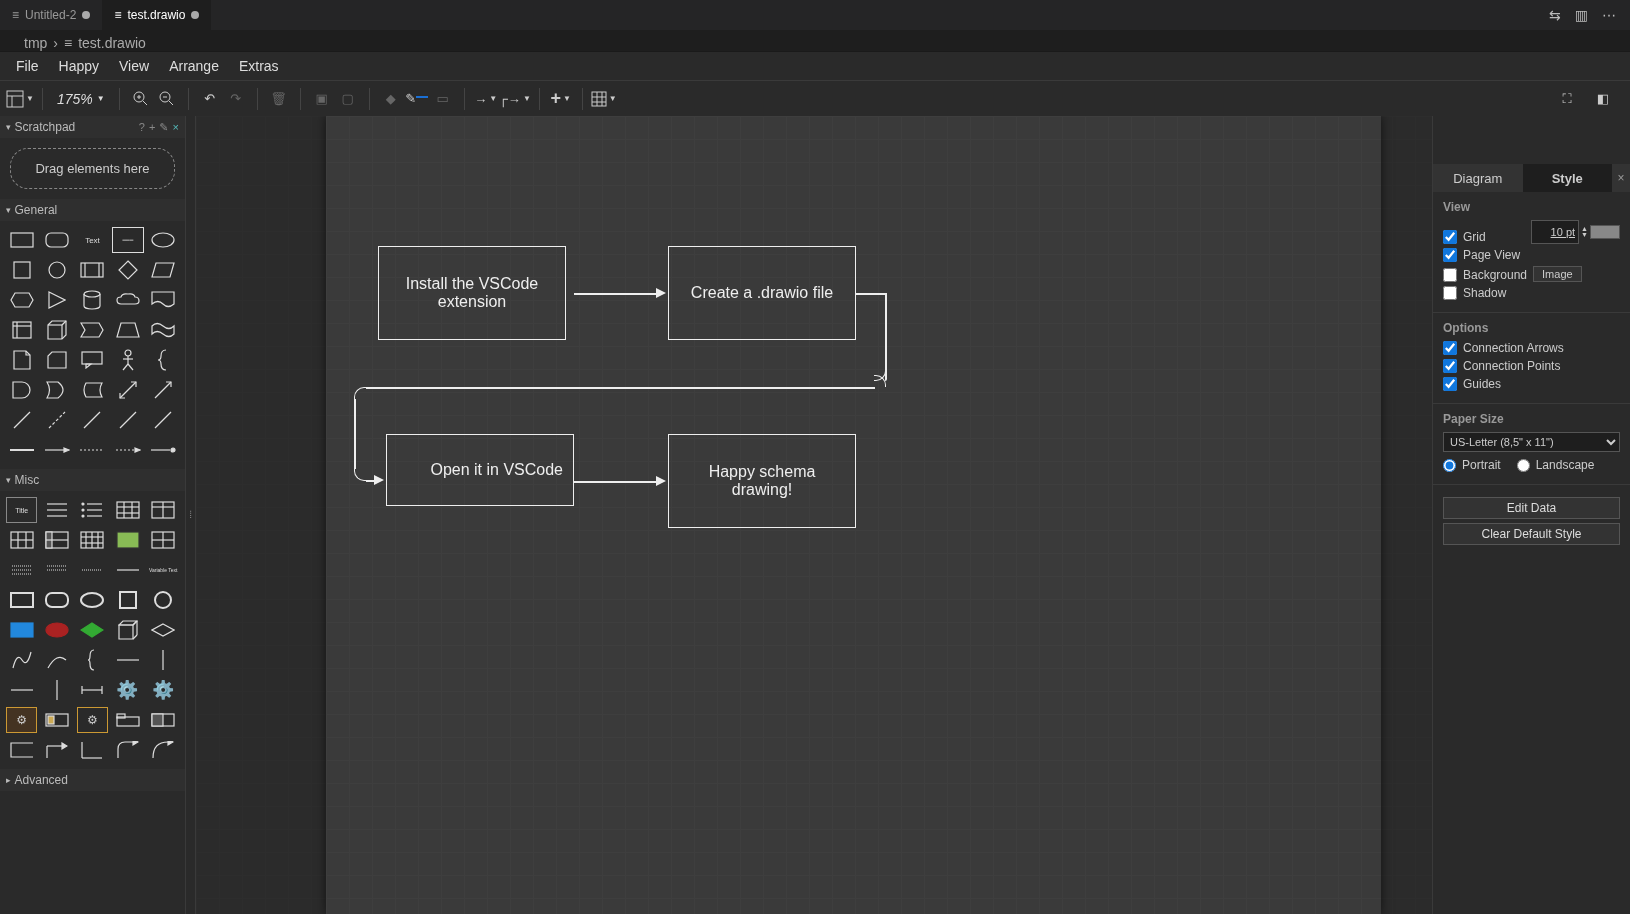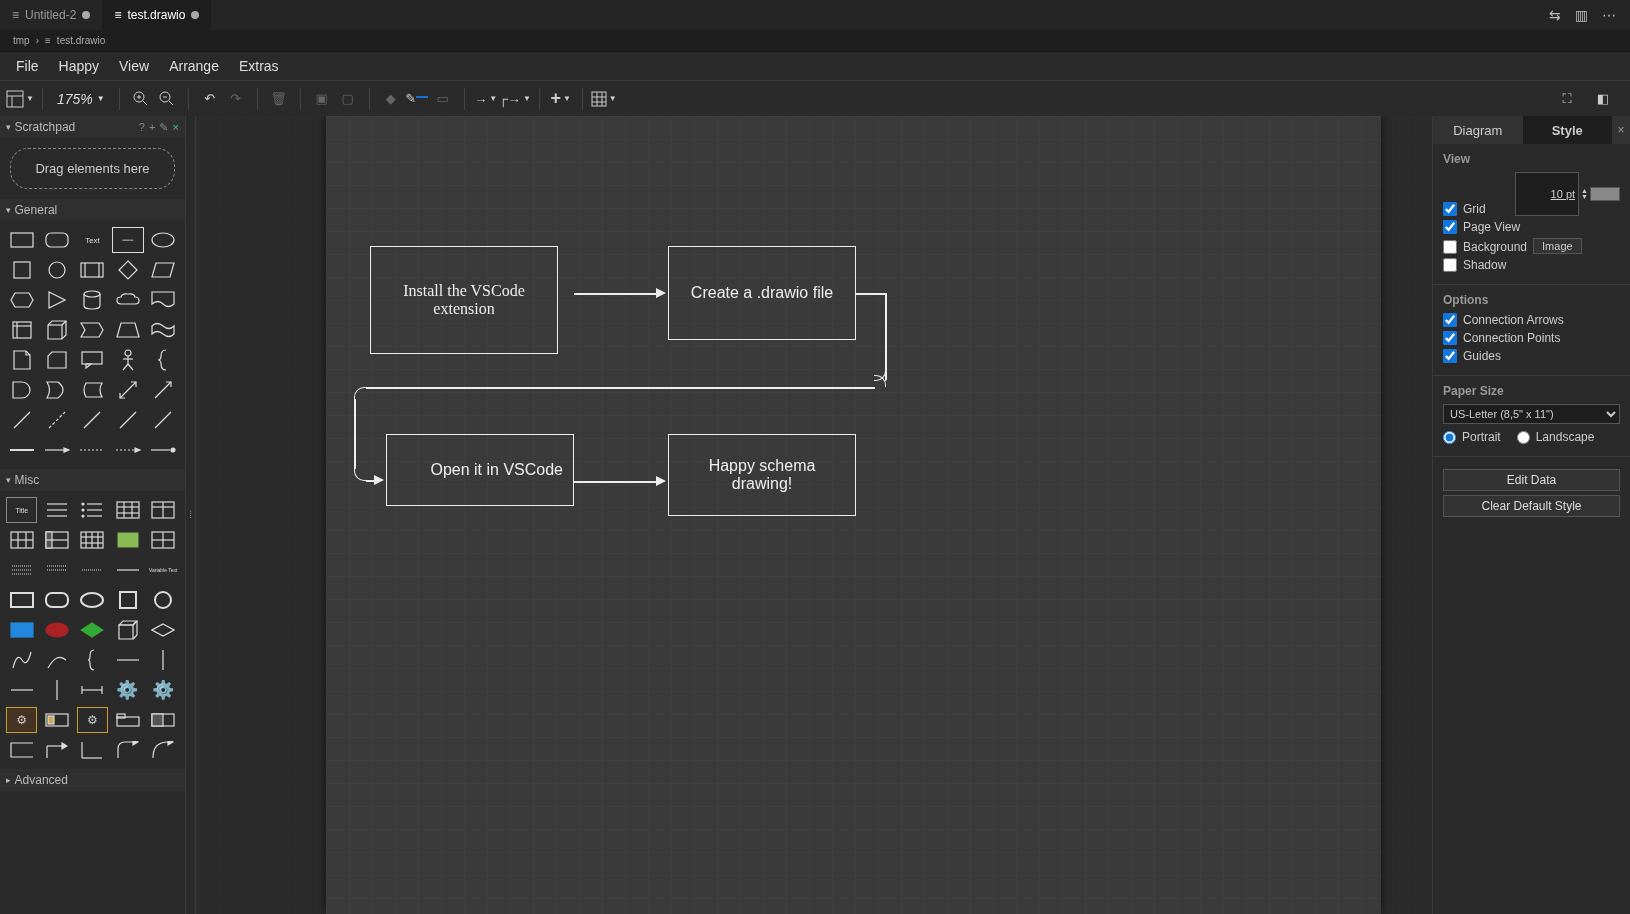--- a/index.html
+++ b/index.html
@@ -8,21 +8,21 @@
 
 .tabs-bar { height: 30px; background: #252526; display: flex; align-items: center; }
 .tab { height: 30px; display: flex; align-items: center; gap: 6px; padding: 0 12px; color: #9a9a9a; font-size: 12px; cursor: pointer; }
 .tab.active { background: #1e1e1e; color: #fff; }
 .tab .dot { width: 8px; height: 8px; border-radius: 50%; background: #aaa; }
 .tab .hamburger { font-size: 12px; }
 .tabs-right { margin-left: auto; display: flex; gap: 14px; padding-right: 14px; }
 .tabs-right span { color: #bbb; font-size: 14px; cursor: pointer; }
 
 
-.breadcrumb { height: 22px; background: #1e1e1e; display: flex; align-items: center; gap: 6px; padding: 0 13px; color: #aaa; font-size: 10px; border-bottom: 1px solid #1a1a1a; }
+.breadcrumb { height: 22px; background: #1e1e1e; display: flex; align-items: flex-end; gap: 6px; padding: 0 24px; color: #aaa; font-size: 14px; border-bottom: 1px solid #1a1a1a; }
 
 
 .menubar { height: 28px; background: #2a2a2a; display: flex; align-items: center; gap: 0; padding: 0 6px; }
 .menubar .menu-item { padding: 4px 10px; font-size: 14px; color: #ddd; cursor: pointer; }
 
 
 .toolbar { height: 36px; background: #2a2a2a; display: flex; align-items: center; gap: 0; padding: 0 6px; border-top: 1px solid #3a3a3a; }
 .toolbar .sep { width: 1px; height: 22px; background: #444; margin: 0 8px; }
 .toolbar .t-item { display: flex; align-items: center; justify-content: center; min-width: 26px; height: 26px; color: #ccc; cursor: pointer; }
 .toolbar .t-item.disabled { color:#666; }
@@ -50,30 +50,30 @@
 
 
 .paper { position: absolute; left: 130px; top: 0; width: 1055px; height: 100%; background: #3a3a3a; box-shadow: 0 0 10px rgba(0,0,0,0.6); }
 .grid-overlay { position:absolute; inset:0; background-image: linear-gradient(#444 1px, transparent 1px), linear-gradient(90deg, #444 1px, transparent 1px); background-size: 23px 23px; opacity:0.45; }
 .canvas-outer-grid{ position:absolute; inset:0; background-image: linear-gradient(#333 1px, transparent 1px), linear-gradient(90deg, #333 1px, transparent 1px); background-size: 23px 23px; opacity:0.25; }
 .node { position: absolute; border: 1.5px solid #eee; display:flex; align-items:center; justify-content:center; text-align:center; color:#eee; font-size:16px; padding: 6px 10px; background: transparent; }
 .arrow-line { position:absolute; background:#eee; }
 .arrow-head { position:absolute; width:0; height:0; border-top:5px solid transparent; border-bottom:5px solid transparent; border-left:10px solid #eee; }
 
 
-.right-tabs { display:flex; height: 28px; }
+.right-tabs { display:flex; height: 28px; margin-top: 48px; }
 .right-tab { flex:1; display:flex; align-items:center; justify-content:center; background:#333; color:#ccc; font-size:13px; cursor:pointer;}
 .right-tab.active { background:#1e1e1e; font-weight:600; }
 .right-close{ width:18px; display:flex; align-items:center; justify-content:center; background:#333; color:#999; cursor:pointer; font-size:12px;}
 .rp-section { padding: 8px 10px; border-bottom: 1px solid #3a3a3a; }
 .rp-title { font-size: 12px; color: #999; font-weight:600; margin-bottom: 6px; }
 .rp-row { display:flex; align-items:flex-end; gap:6px; margin: 4px 0; font-size:12px; color:#ccc;}
 .rp-row input[type=checkbox]{ accent-color: #1177dd; width:14px; height:14px;}
 .rp-row input[type=radio]{ accent-color:#1177dd;}
-.grid-size-input{ width:64px; background:#1e1e1e; border:1px solid #555; color:#ccc; text-align:right; padding:15px 3px; font-size:11px;text-decoration:underline;}
+.grid-size-input{ width:48px; background:#1e1e1e; border:1px solid #555; color:#ccc; text-align:right; padding:5px 3px; font-size:11px;text-decoration:underline;}
 .updown{ display:flex; flex-direction:column; font-size:7px; line-height:6px; gap:0;}
 .color-swatch{ width:30px; height:14px; background:#888; border:1px solid #555; margin-left:auto;}
 .rp-button{ width:100%; background:#333; border:1px solid #555; color:#ddd; font-size:12px; padding:3px 0; margin-top:4px; cursor:pointer;}
 .image-btn{ background:#333; border:1px solid #555; color:#ccc; font-size:11px; padding:1px 8px; cursor:pointer;}
 select{ width:100%; background:#1e1e1e; border:1px solid #555; color:#ccc; font-size:11px; padding:2px;}
 
 ::-webkit-scrollbar{width:10px;}
 ::-webkit-scrollbar-thumb{background:#555;}
 ::-webkit-scrollbar-track{background:#2a2a2a;}
 </style>
@@ -667,30 +667,30 @@
   </div>
 
   <div class="collapse-handle">
       <span>⦙</span>
     </div>
 
   <div class="canvas-area">
     <div class="canvas-outer-grid"></div>
     <div class="paper">
       <div class="grid-overlay"></div>
-      <div class="node" style="left:44px;top:130px;width:188px;height:108px;font-family:Liberation Serif, serif;">
+      <div class="node" style="left:52px;top:130px;width:188px;height:94px;">
         <span>Install the VSCode extension</span>
         </div>
       <div class="node" style="left:342px;top:130px;width:188px;height:94px;">
         <span>Create a .drawio file</span>
         </div>
       <div class="node" style="left:60px;top:318px;width:188px;height:72px;justify-content:flex-end;">
         <span>Open it in VSCode</span>
         </div>
-      <div class="node" style="left:342px;top:318px;width:188px;height:82px;">
+      <div class="node" style="left:342px;top:318px;width:188px;height:94px;">
         <span>Happy schema drawing!</span>
         </div>
 
       <div class="arrow-line" style="left:248px;top:177px;width:84px;height:1.5px;"></div>
       <div class="arrow-head" style="left:330px;top:172px;"></div>
 
       <div class="arrow-line" style="left:530px;top:177px;width:30px;height:1.5px;"></div>
       <div class="arrow-line" style="left:559px;top:177px;width:1.5px;height:88px;border-radius:0 0 8px 0;"></div>
       <div style="position:absolute;left:548px;top:253px;width:12px;height:12px;border-right:1.5px solid #eee;border-bottom:1.5px solid #eee;border-bottom-right-radius:10px;"></div>
       <div class="arrow-line" style="left:40px;top:271px;width:509px;height:1.5px;"></div>

